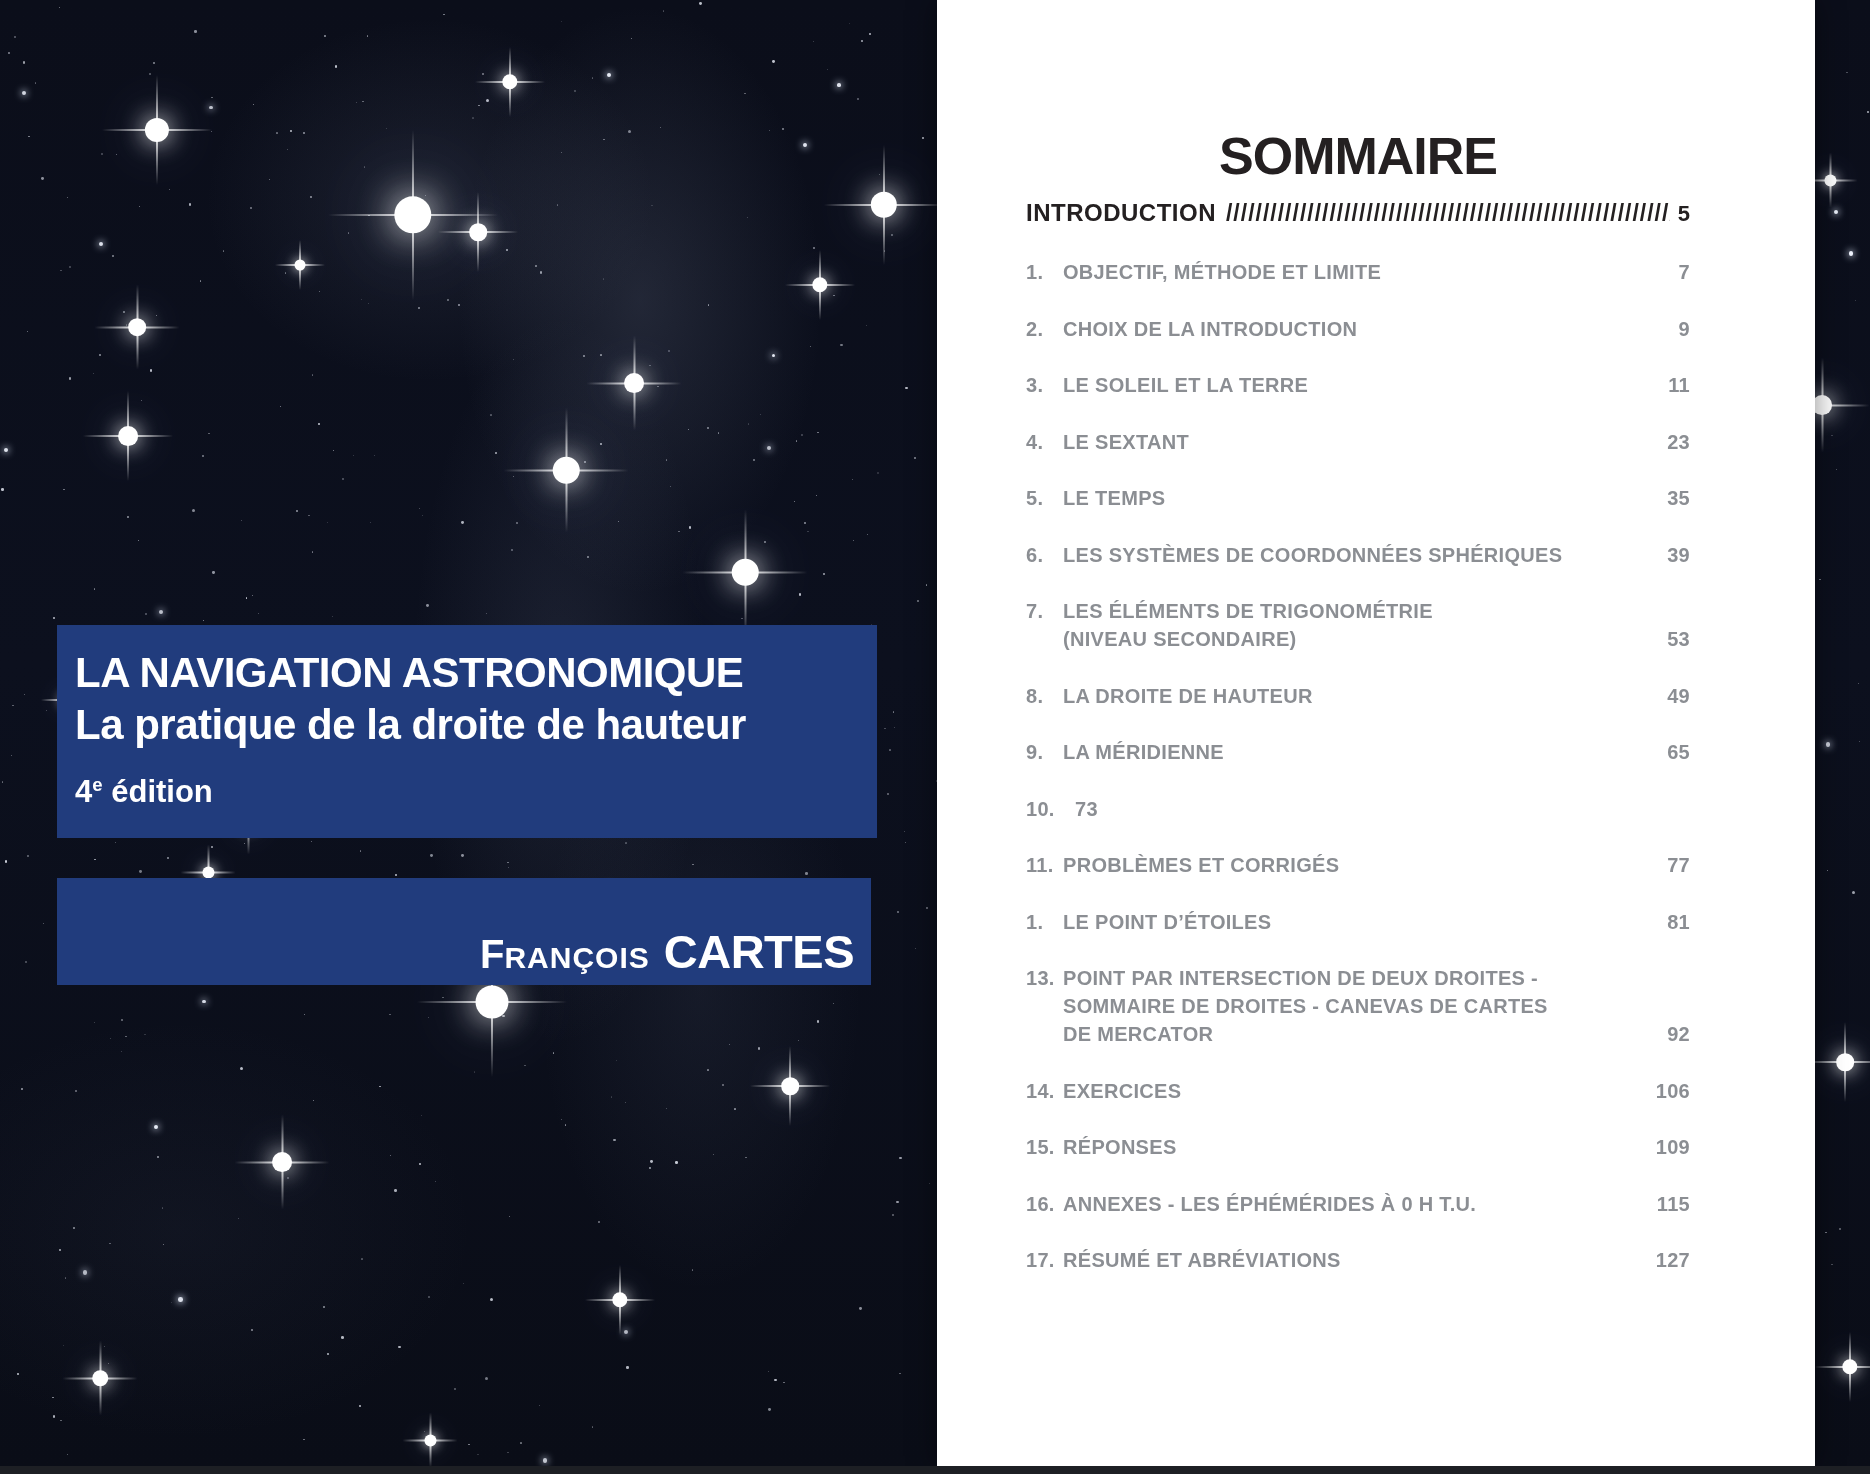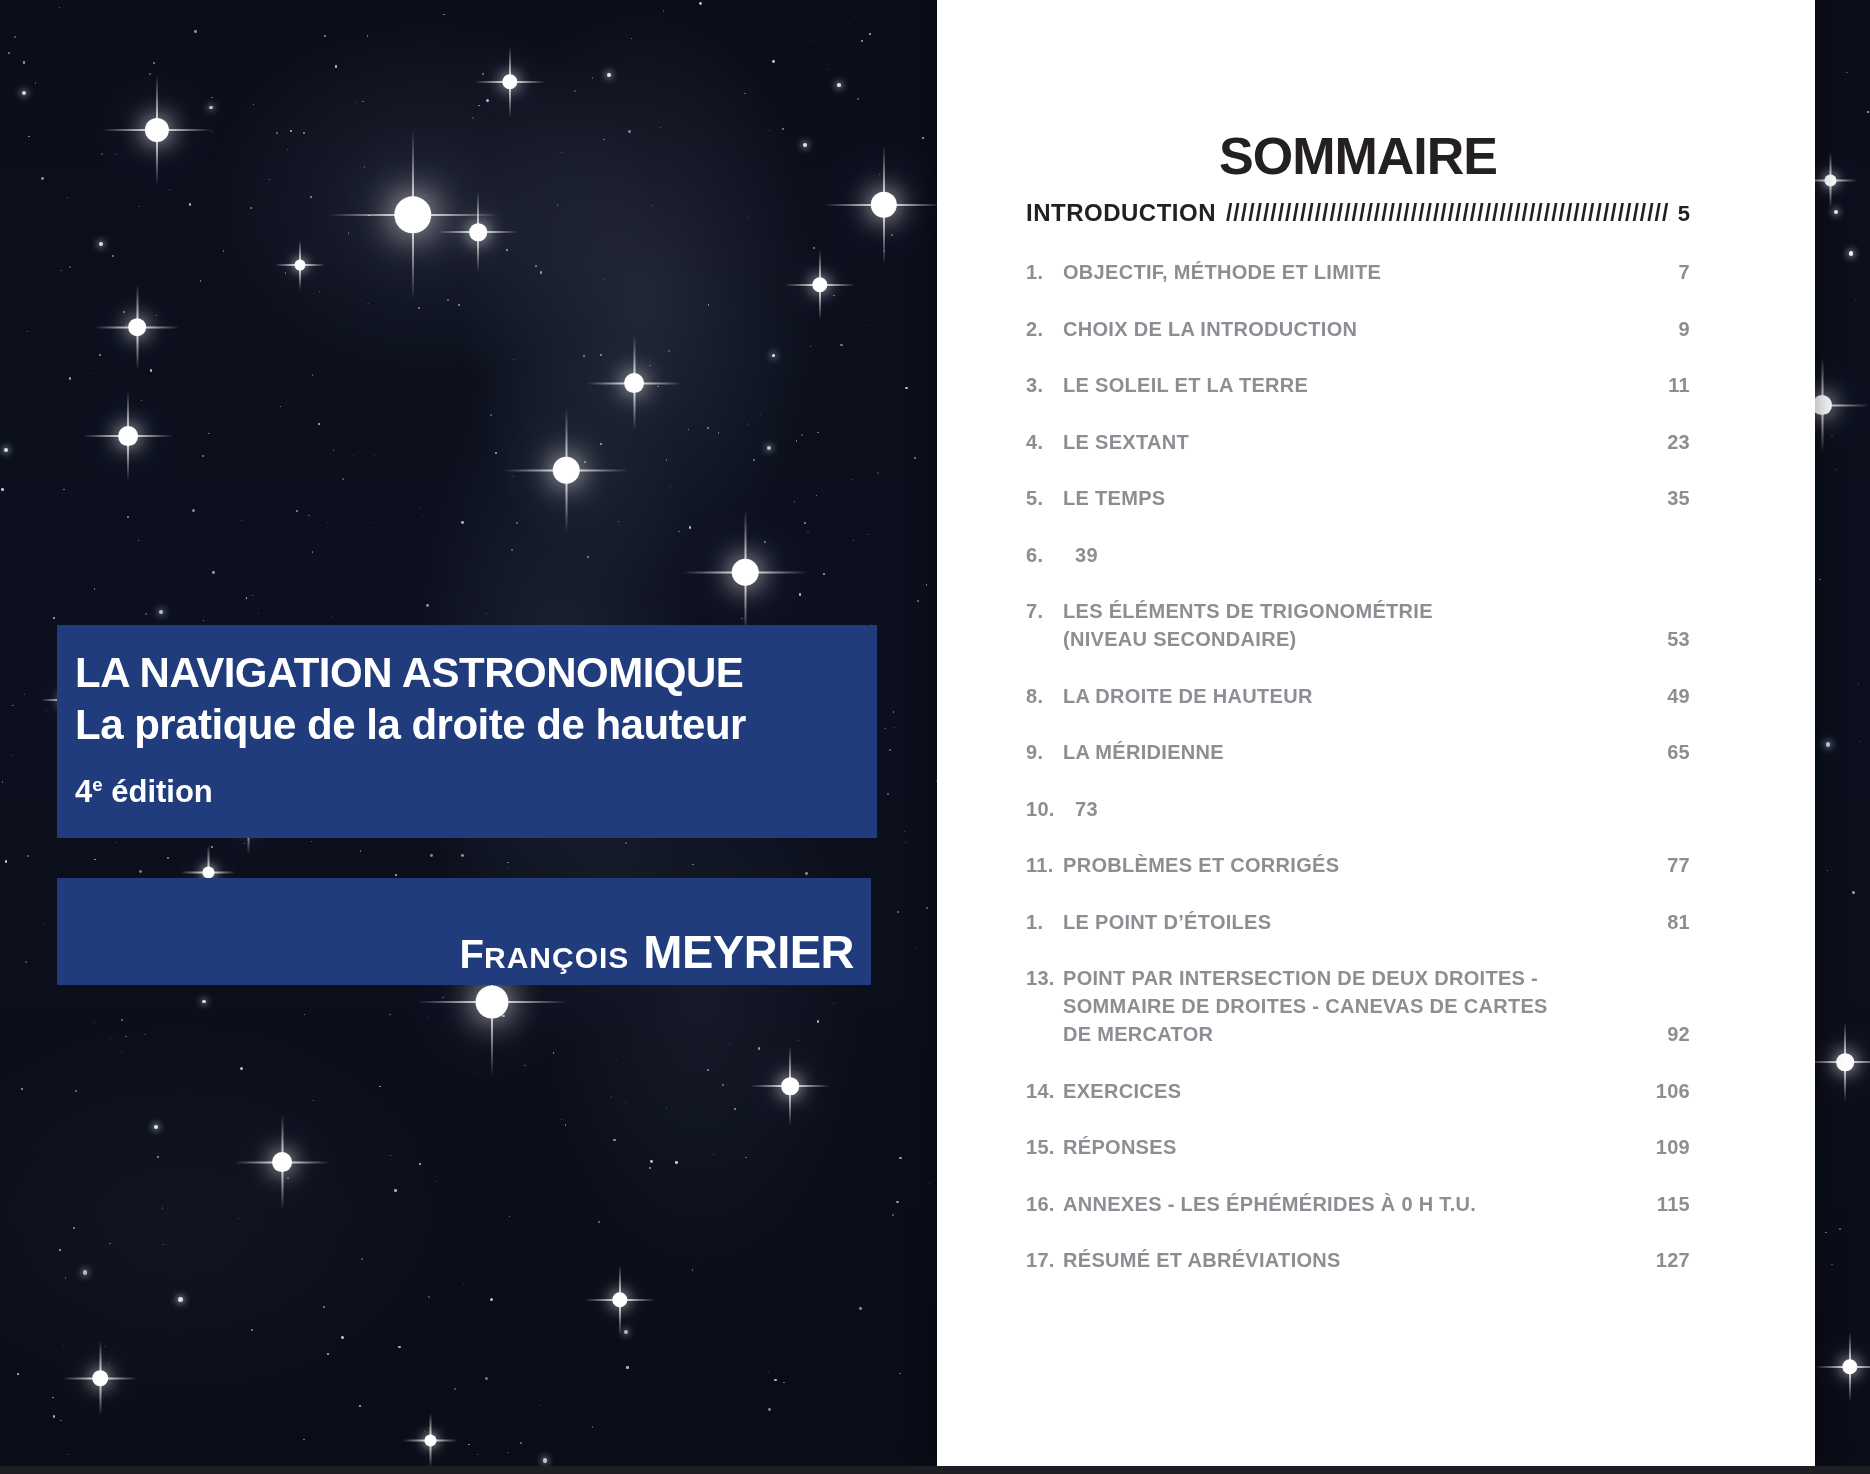--- a/index.html
+++ b/index.html
@@ -589,21 +589,21 @@
 
   <div>
     <div class="title-box">
       <div class="cover-title">LA NAVIGATION ASTRONOMIQUE</div>
       <div class="cover-subtitle">La pratique de la droite de hauteur</div>
       <div class="cover-edition"><span>4</span><sup>e</sup><span> édition</span></div>
     </div>
     <div class="author-box">
       <span class="a-init">F</span>
         <span class="a-rest">RANÇOIS</span>
-        <span class="a-last">MEYRIER</span>
+        <span class="a-last">CARTES</span>
     </div>
   </div>
 
   <div class="page">
     <div class="toc">
       <h1>SOMMAIRE</h1>
       <div class="intro-row">
         <span class="intro-label">INTRODUCTION</span>
         <span class="leader">////////////////////////////////////////////////////////////////</span>
         <span class="intro-page">5</span>
@@ -634,20 +634,21 @@
   </div>
 
   <div class="toc-row">
     <span class="toc-num">5.</span>
     <span class="toc-text">LE TEMPS</span>
     <span class="toc-page">35</span>
   </div>
 
   <div class="toc-row">
     <span class="toc-num">6.</span>
+    <span class="toc-text">LES SYSTÈMES DE COORDONNÉES SPHÉRIQUES</span>
     <span class="toc-page">39</span>
   </div>
 
   <div class="toc-row">
     <span class="toc-num">7.</span>
     <span class="toc-text">LES ÉLÉMENTS DE TRIGONOMÉTRIE
 (NIVEAU SECONDAIRE)</span>
     <span class="toc-page">53</span>
   </div>
 

